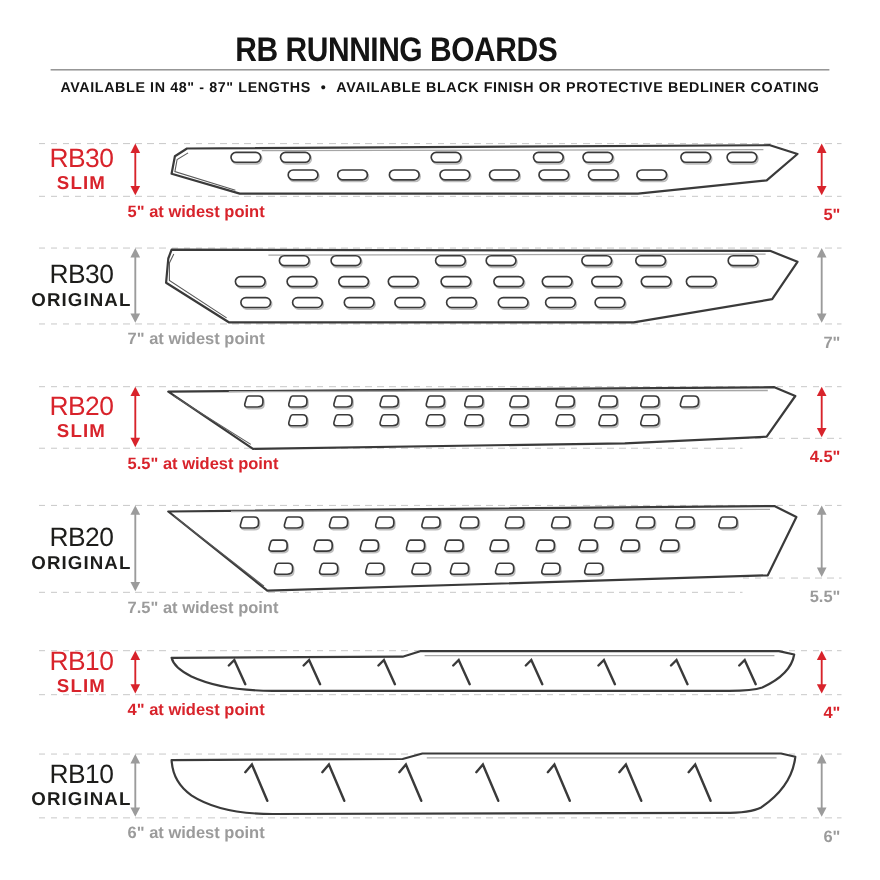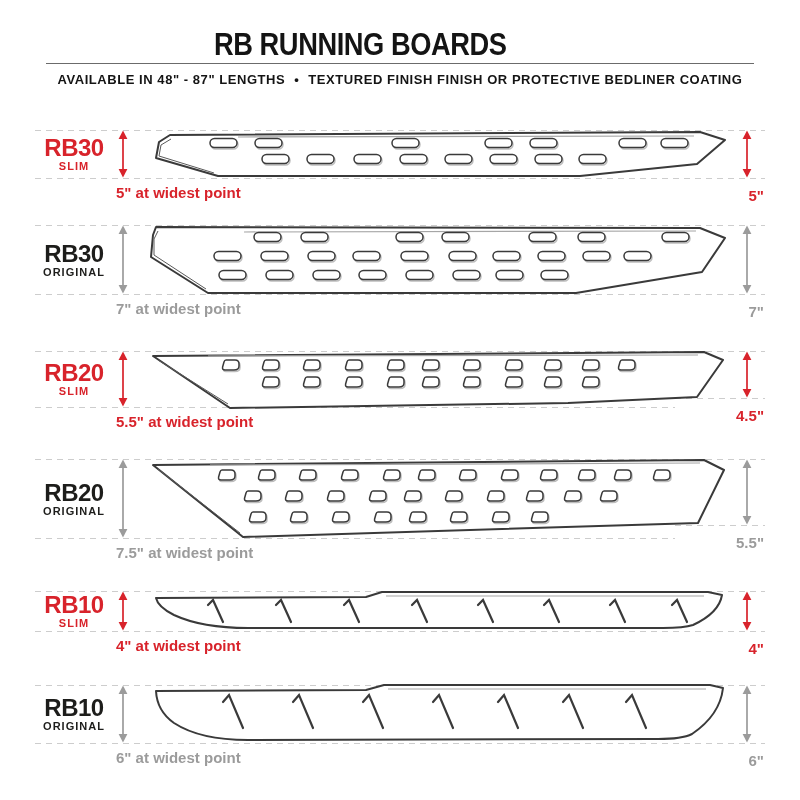--- a/index.html
+++ b/index.html
@@ -28,22 +28,22 @@
     background:repeating-linear-gradient(90deg,var(--dash) 0 6px,transparent 6px 11px);}
   .dash.t{left:35px;width:730px;top:0;}
   .dash.b{left:35px;width:730px;top:var(--h);}
   .row.taper .dash.b{width:640px;}
   .dash.rb{left:675px;width:90px;top:var(--rh);}
   .mblock{
     position:absolute;left:28px;width:92px;top:0;height:var(--h);
     display:flex;flex-direction:column;justify-content:center;align-items:center;
     color:var(--labc);line-height:1.05;text-align:center;
   }
-  .model{font-size:24px;font-weight:bold;letter-spacing:-0.5px;}
-  .variant{font-size:11px;font-weight:bold;letter-spacing:1px;margin-top:1px;}
+  .model{font-size:24px;font-weight:normal;letter-spacing:-0.5px;}
+  .variant{font-size:17px;font-weight:bold;letter-spacing:1px;margin-top:1px;}
   .varrow{position:absolute;width:14px;top:0;color:var(--rowc);}
   .varrow.l{left:116px;height:var(--h);}
   .varrow.r{left:740px;height:var(--rh,var(--h));}
   .board{position:absolute;left:148px;top:0;overflow:visible;}
   .caption{
     position:absolute;left:116px;top:calc(var(--h) + 6px);
     font-size:15px;font-weight:bold;color:var(--capc);white-space:nowrap;
   }
   .rlabel{
     position:absolute;left:700px;width:64px;top:calc(var(--rh,var(--h)) + 9px);
@@ -58,21 +58,21 @@
   .dsl{fill:#fff;stroke:var(--line);stroke-width:1.5;stroke-linejoin:round;}
   .mk{fill:none;stroke:var(--line);stroke-width:2.2;stroke-linecap:round;stroke-linejoin:miter;}
 </style>
 </head>
 <body>
 
 <header class="hdr">
   <div class="title">RB RUNNING BOARDS</div>
   <div class="rule"></div>
   <div class="subtitle">
-    <span>AVAILABLE IN 48" - 87" LENGTHS</span><span class="dot">•</span><span>TEXTURED FINISH FINISH OR PROTECTIVE BEDLINER COATING</span>
+    <span>AVAILABLE IN 48" - 87" LENGTHS</span><span class="dot">•</span><span>AVAILABLE BLACK FINISH OR PROTECTIVE BEDLINER COATING</span>
   </div>
 </header>
 
 <section class="row" style="--top:130px;--h:48px" data-style="red">
   <div class="dash t"></div>
   <div class="dash b"></div>
   <div class="mblock">
     <div class="model">RB30</div>
     <div class="variant">SLIM</div>
   </div>

